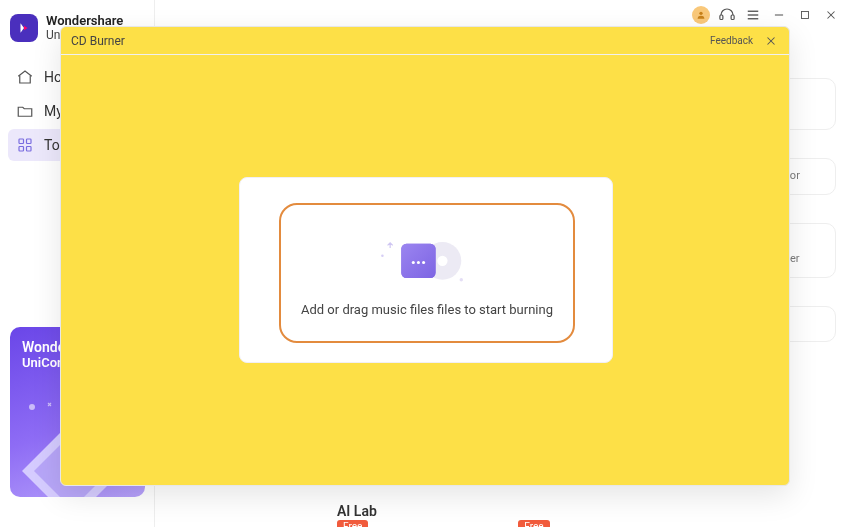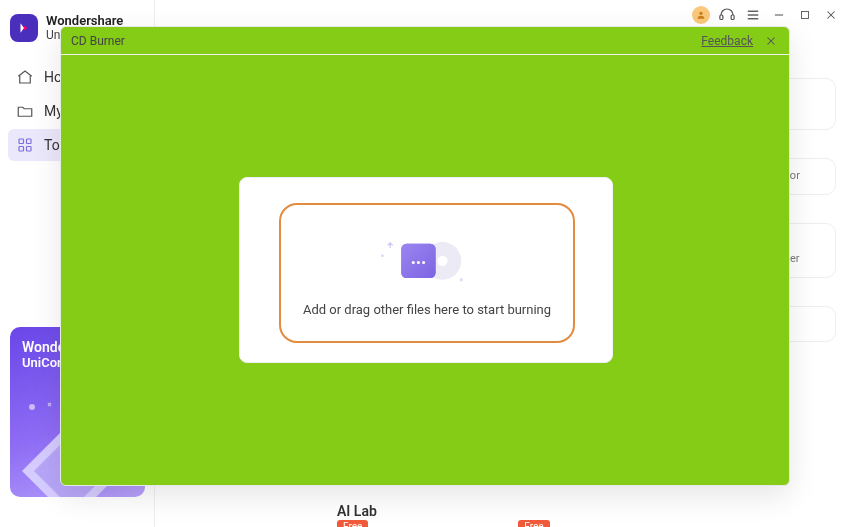--- a/index.html
+++ b/index.html
@@ -34,25 +34,25 @@
   
   .main { position:absolute; left:155px; top:0; right:0; bottom:0; }
   .cards-col { position:absolute; right:14px; top:78px; width:80px; display:flex; flex-direction:column; gap:28px; }
   .card-frag { background:#fff; border:1px solid #eee; border-radius:10px; padding:10px 8px; font-size:11px; color:#7a7a7a; line-height:1.35; text-align:left; }
   .card-frag .title { font-size:12px; color:#333; font-weight:600; margin-bottom:2px; }
   .section-label { position:absolute; left:182px; bottom:8px; font-size:14px; color:#333; font-weight:600;margin-top:41px; }
   .free-badges { position:absolute; left:182px; bottom:-6px; display:flex; gap:150px; }
   .free { background:#f15b3c; color:#fff; font-size:10px; padding:1px 6px; border-radius:3px; }
 
   
-  .modal { position:absolute; left:60px; top:26px; width:730px; height:460px; background:#84cc16; border:1px solid #e7e7e7; border-radius:6px; box-shadow: 0 10px 30px rgba(0,0,0,0.10); z-index:10; }
+  .modal { position:absolute; left:60px; top:26px; width:730px; height:460px; background:#fde047; border:1px solid #e7e7e7; border-radius:6px; box-shadow: 0 10px 30px rgba(0,0,0,0.10); z-index:10; }
   .modal-header { height:28px; display:flex; align-items:center; justify-content:space-between; padding:0 10px; border-bottom:1px solid #f0f0f0; }
   .modal-title { font-size:12px; color:#444; }
   .modal-header .right { display:flex; align-items:center; gap:10px; }
-  .feedback { font-size:12px; color:#555; text-decoration:underline; cursor:pointer; }
+  .feedback { font-size:10px; color:#555; cursor:pointer; }
   .modal-close { width:16px; height:16px; display:flex; align-items:center; justify-content:center; color:#555; cursor:pointer; }
 
   .drop-outer { position:absolute; left:178px; top:150px; width:374px; height:186px; border:1px solid #f1eff6; border-radius:8px; background:#fff; }
   .drop-inner { position:absolute; left:218px; top:176px; width:296px; height:140px; border:2px solid #e38b3e; border-radius:18px; display:flex; flex-direction:column; align-items:center; justify-content:center; gap:12px; cursor:pointer; }
   .drop-text { font-size:13px; color:#444; }
 
   .illus { width:110px; height:60px; position:relative; }
 </style>
 </head>
 <body>
@@ -209,15 +209,15 @@
         <circle cx="56" cy="38" r="1.8" fill="#fff"></circle>
         <circle cx="100" cy="58" r="2" fill="#e4def5"></circle>
         <defs>
           <linearGradient id="g1" x1="0" y1="0" x2="1" y2="1">
             <stop offset="0" stop-color="#9b85f0"></stop>
             <stop offset="1" stop-color="#7d64e3"></stop>
           </linearGradient>
         </defs>
       </svg>
     </div>
-    <div class="drop-text">Add or drag other files here to start burning</div>
+    <div class="drop-text">Add or drag music files files to start burning</div>
   </div>
 </div>
 
 </body></html>

